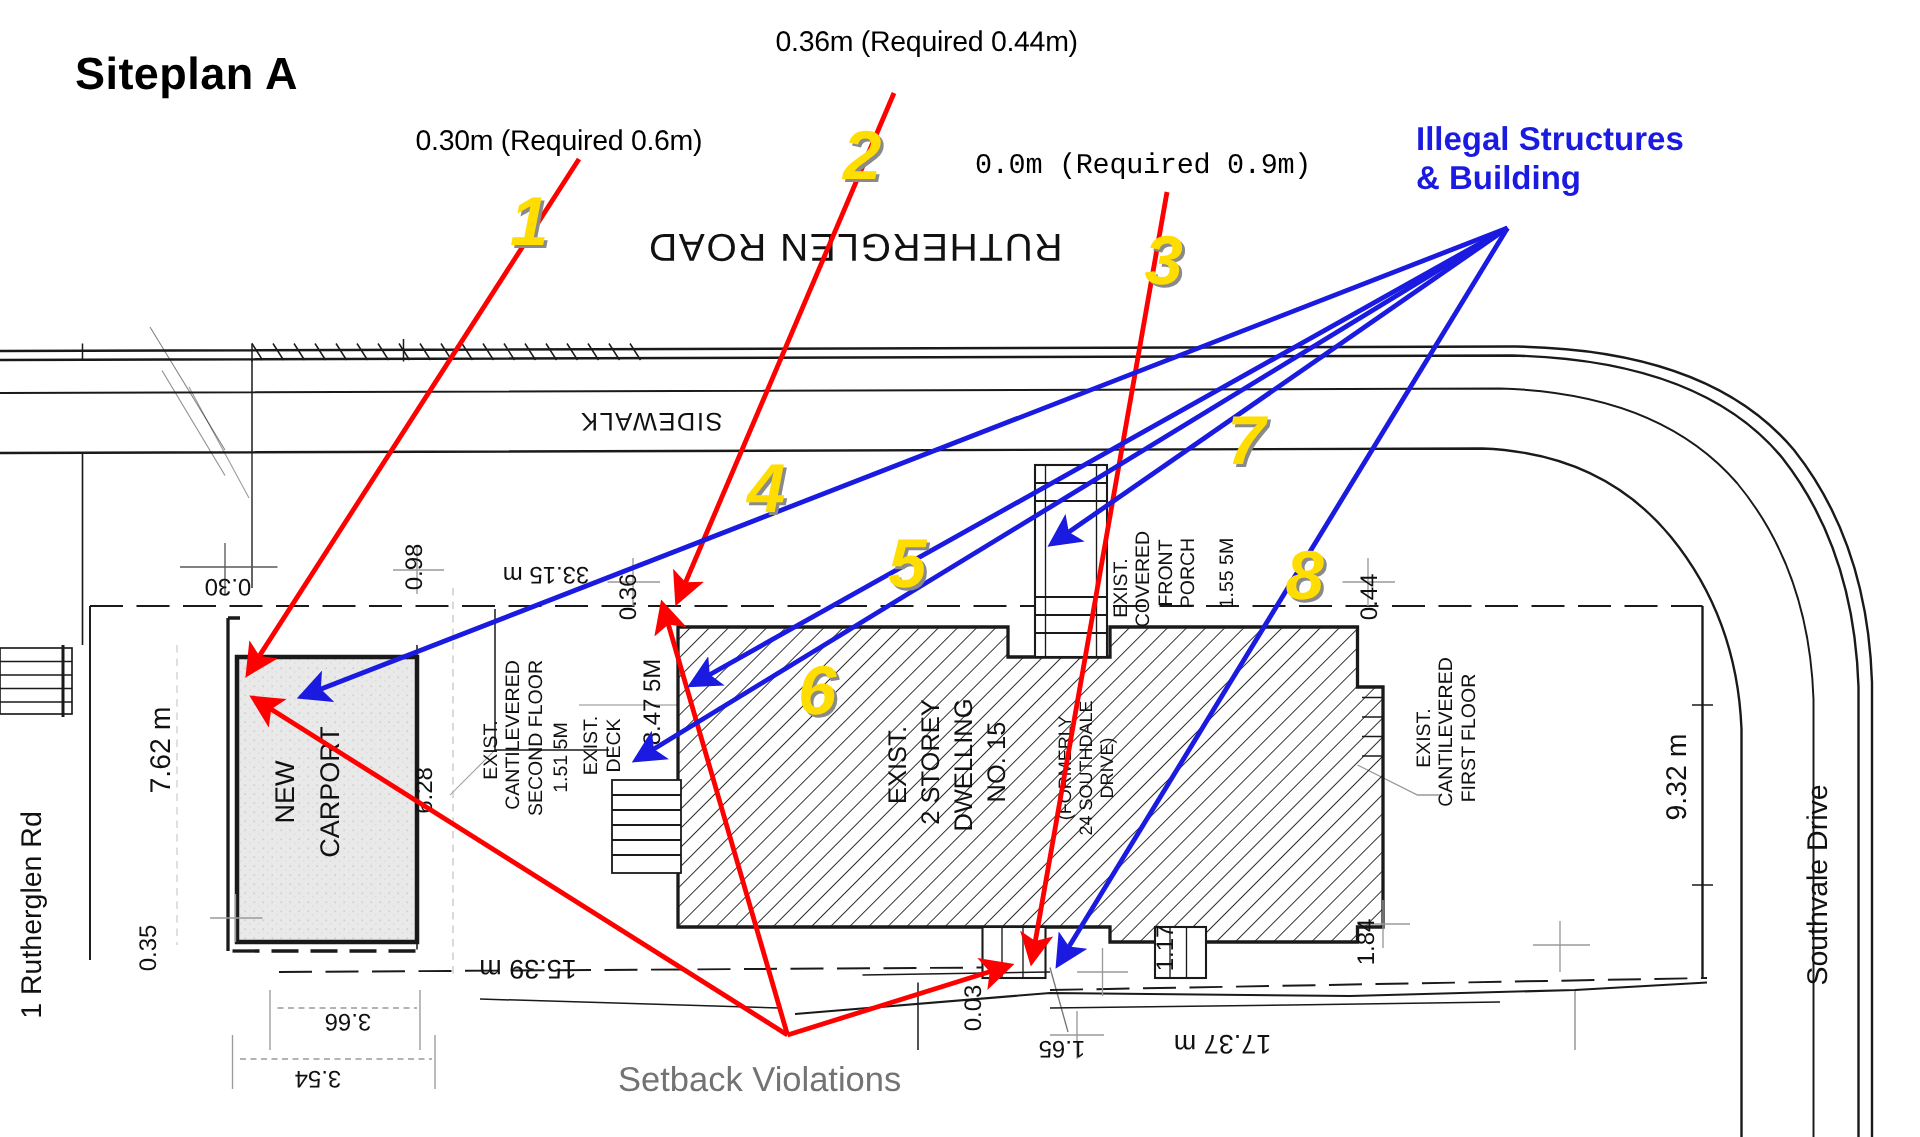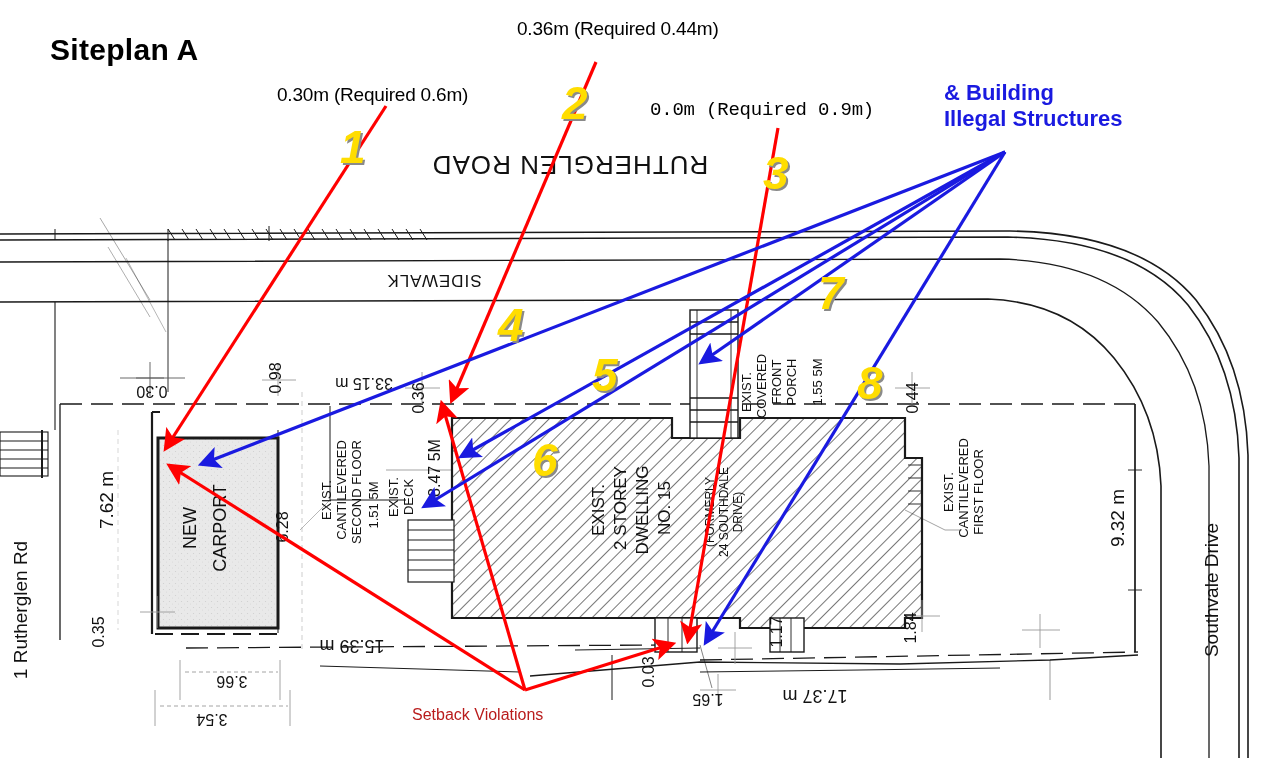--- a/index.html
+++ b/index.html
@@ -50,22 +50,22 @@
     z-index: 3;
     font-size: 22px;
     font-weight: bold;
     color: #1a1ae0;
     line-height: 1.16;
     white-space: nowrap;
   }
   .red-label {
     position: absolute;
     z-index: 3;
-    font-size: 16px;
-    color: #b91c1c;
+    font-size: 23px;
+    color: #737373;
     white-space: nowrap;
     text-align: right;
   }
   .num {
     position: absolute;
     z-index: 4;
     font-family: "Liberation Sans", sans-serif;
     font-size: 46px;
     font-weight: bold;
     font-style: italic;
@@ -298,22 +298,22 @@
     </g>
   </svg>
 
   <div id="page-title">Siteplan A</div>
 
   <div class="callout-text" style="left:277px; top:84px;">0.30m (Required 0.6m)</div>
   <div class="callout-text" style="left:505px; top:18px;margin-left:12px;">0.36m (Required 0.44m)</div>
   <div class="callout-text" style="left:650px; top:99px;font-family:Liberation Mono, monospace;">0.0m (Required 0.9m)</div>
 
   <div class="blue-label" style="left:944px; top:80px;">
+    <div>Illegal Structures</div>
     <div>&amp; Building</div>
-    <div>Illegal Structures</div>
   </div>
 
   <div class="red-label" style="left:412px; top:706px;">Setback Violations</div>
 
   <div class="num" style="left:340px; top:124px;">1</div>
   <div class="num" style="left:562px; top:80px;">2</div>
   <div class="num" style="left:763px; top:150px;">3</div>
   <div class="num" style="left:498px; top:302px;">4</div>
   <div class="num" style="left:592px; top:352px;">5</div>
   <div class="num" style="left:532px; top:437px;">6</div>

